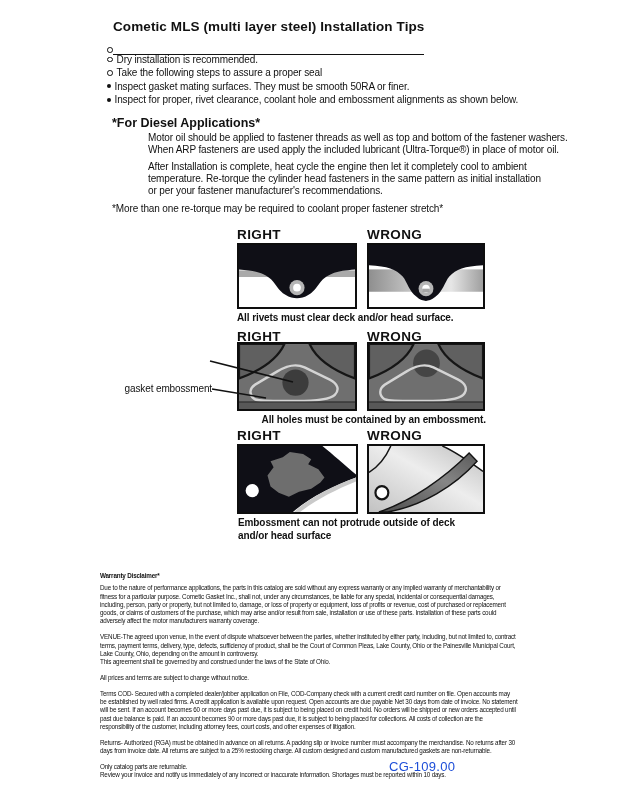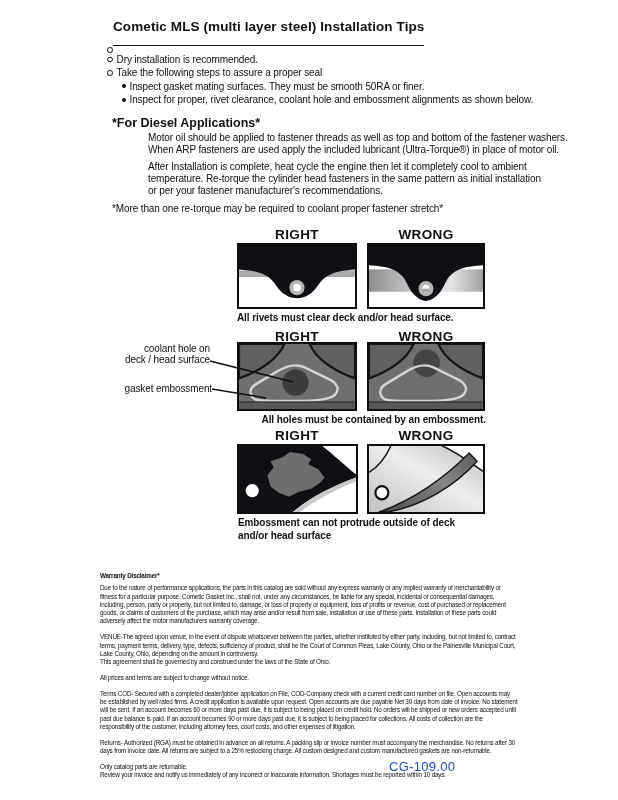--- a/index.html
+++ b/index.html
@@ -5,34 +5,34 @@
   html,body { margin:0; padding:0; background:#ffffff; }
   .page {
     position:relative; width:618px; height:800px; margin:0 auto;
     background:#ffffff; color:#111;
     font-family:"Liberation Sans", sans-serif;
     overflow:hidden;
   }
   .title {
     position:absolute; left:113px; top:19px;
     font-size:13.5px; font-weight:700; letter-spacing:0.1px;
-    border-bottom:1.7px solid #111; padding-bottom:11px; white-space:nowrap;
+    border-bottom:1.7px solid #111; padding-bottom:20px; white-space:nowrap;
   }
   .bullets { position:absolute; left:107px; top:43px; font-size:10px; line-height:13.6px; letter-spacing:-0.12px; }
   .b { display:flex; align-items:flex-start; white-space:nowrap; }
   .mo { width:3.6px; height:3.6px; border:1px solid #111; border-radius:50%; margin:4px 4px 0 0; flex:none; }
-  .sub { margin-left:15px; }
+  .sub { }
   .mf { width:4px; height:4px; background:#111; border-radius:50%; margin:4.4px 3.5px 0 0; flex:none; }
 
   .h2 { position:absolute; left:112px; top:116px; font-size:12.5px; font-weight:700; white-space:nowrap; }
   .para { position:absolute; left:112px; font-size:10px; line-height:12.1px; letter-spacing:-0.12px; }
   .para div { white-space:nowrap;padding-left:36px; }
   .p1 { top:132px; } .p2 { top:161px; } .note { top:203px; }
 
-  .dlabel { position:absolute; width:120px; text-align:center; font-size:13.5px; font-weight:700; letter-spacing:0.4px; }
+  .dlabel { position:absolute; width:120px; text-align:left; font-size:13.5px; font-weight:700; letter-spacing:0.4px; }
   .panel { position:absolute; border:2.5px solid #0e0e0e; box-sizing:border-box; background:#fff; }
   .panel svg { display:block; width:100%; height:100%; }
   .cap { position:absolute; font-size:10px; font-weight:700; letter-spacing:-0.1px; line-height:12.5px; white-space:nowrap; }
   .cap2 { text-align:right; white-space:normal; }
   .callout { position:absolute; font-size:10px; line-height:11.4px; letter-spacing:-0.12px; text-align:right; }
   .leaders { position:absolute; left:95px; top:335px; width:320px; height:80px; pointer-events:none; }
 
   .warranty { position:absolute; left:100px; top:572px; width:418px; font-size:6.3px; line-height:8.3px; letter-spacing:-0.18px; }
   .warranty .whead { font-weight:700; margin-bottom:4px; }
   .warranty .wp { margin-bottom:7.5px; }
@@ -112,24 +112,20 @@
       <circle cx="57.5" cy="43" r="3.8" fill="#ffffff"></circle>
       <rect x="53.7" y="43" width="7.6" height="3.4" fill="#a5a5a5"></rect>
     </svg>
   </div>
 
   <div class="cap" style="left:237px; top:312px;">All rivets must clear deck and/or head surface.</div>
 
   <div class="dlabel" style="left:237px; top:329px;">RIGHT</div>
   <div class="dlabel" style="left:367px; top:329px; width:118px;">WRONG</div>
 
-  <div class="callout" style="left:95px; top:343px; width:115px;">
-    <div>coolant hole on</div>
-    <div>deck / head surface</div>
-  </div>
   <div class="callout" style="left:95px; top:383px; width:117px;">gasket embossment</div>
 
   <div class="panel" style="left:237px; top:342px; width:120px; height:69px;">
     <svg viewBox="0 0 115 64" preserveAspectRatio="none">
       <rect x="0" y="0" width="115" height="64" fill="#6f6f6f"></rect>
       <path d="M0,0 H45 C40,11 27,24 0,34 Z" fill="#606060" stroke="#161616" stroke-width="2.2"></path>
       <path d="M115,0 H70 C75,11 88,24 115,34 Z" fill="#606060" stroke="#161616" stroke-width="2.2"></path>
       <circle cx="56" cy="38" r="13" fill="#3c3c3c"></circle>
       <path d="M15,54 C10,50 10,44 16,40 L38,27 C48,21 56,19 65,23 L90,35 C98,39 100,45 95,50 C91,54 80,56 57,56 C36,56 19,57 15,54 Z" fill="none" stroke="#d4d4d4" stroke-width="2.4" stroke-linejoin="round"></path>
       <rect x="0" y="56.5" width="115" height="1.4" fill="#2e2e2e"></rect>

